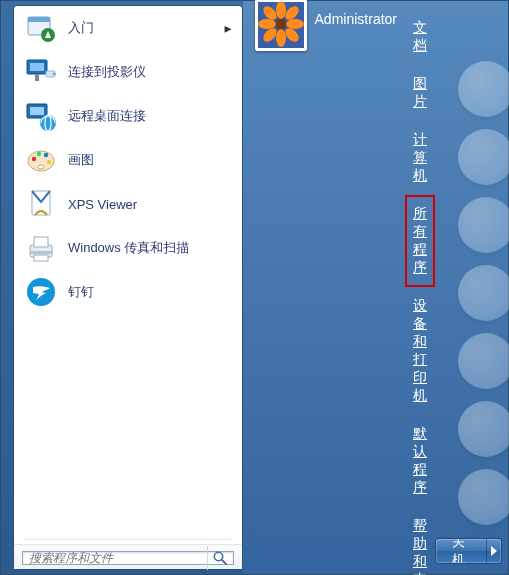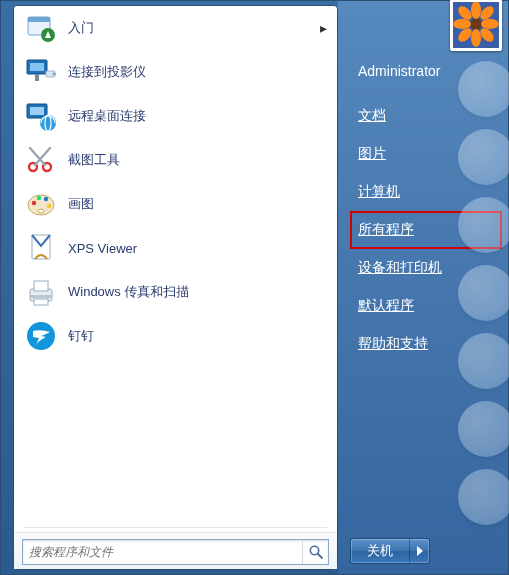--- a/index.html
+++ b/index.html
@@ -27,21 +27,21 @@
     margin: 4px 0 4px 12px;
     display: flex;
     flex-direction: column;
     padding: 0 0;
     position: relative;
   }
   .right-panel {
     flex: 1;
     padding: 0 6px 0 12px;
     display: flex;
-    flex-direction: column;
+    flex-direction: row;
     color: #fff;
     position: relative;
     background: linear-gradient(180deg, rgba(120,170,220,0.45) 0%, rgba(60,110,170,0.55) 100%);
   }
   .avatar-row {
     height: 54px;
     display: flex;
     justify-content: flex-end;
     align-items: flex-start;
     margin-top: -2px;
@@ -116,21 +116,21 @@
     width:0;height:0;border-top:6px solid transparent;border-bottom:6px solid transparent;border-left:8px solid #333;
     margin-left:6px;margin-right:8px;
   }
   .search-row {
     padding: 6px 8px 4px 8px;
     border-top: 1px solid #e5e5e5;
     background: linear-gradient(#fafbfc,#f0f3f6);
   }
   .search-box {
     display:flex;align-items:center;
-    height: 26px;
+    height: 14px;
     background:#fff;
     border:1px solid #8aa8c7;
     box-shadow: inset 0 1px 2px rgba(0,0,0,.15);
   }
   .search-box input {
     flex:1; border:none; outline:none; padding:0 6px;
     font-style: italic; color:#777; font-size:12px; background:transparent;
     font-family: inherit;
   }
   .search-box .search-ico {
@@ -200,30 +200,20 @@
           <span class="icon">
             <svg width="34" height="34" viewBox="0 0 34 34">
       <rect x="3" y="5" width="20" height="14" rx="1" fill="#1e73b8" stroke="#0f4f86"></rect>
       <rect x="6" y="8" width="14" height="8" fill="#9cd0f5"></rect>
       <circle cx="24" cy="24" r="8" fill="#2e9de0"></circle>
       <path d="M17 24 A7 7 0 0 1 31 24" fill="none" stroke="#fff" stroke-width="1.2"></path>
       <ellipse cx="24" cy="24" rx="3" ry="8" fill="none" stroke="#fff" stroke-width="1.2"></ellipse>
             </svg>
           </span>
           <span class="label">远程桌面连接</span>
-        </div>
-        <div class="program-item">
-          <span class="icon">
-            <svg width="34" height="34" viewBox="0 0 34 34">
-      <circle cx="9" cy="24" r="4" fill="none" stroke="#d33" stroke-width="2.4"></circle>
-      <circle cx="23" cy="24" r="4" fill="none" stroke="#d33" stroke-width="2.4"></circle>
-      <path d="M11 22 L26 5 M21 22 L6 5" stroke="#9aa6b2" stroke-width="2.4" stroke-linecap="round"></path>
-            </svg>
-          </span>
-          <span class="label">截图工具</span>
         </div>
         <div class="program-item">
           <span class="icon">
             <svg width="34" height="34" viewBox="0 0 34 34">
       <ellipse cx="17" cy="18" rx="13" ry="10" fill="#f4e6c8" stroke="#caa866"></ellipse>
       <circle cx="10" cy="16" r="2.2" fill="#d33"></circle>
       <circle cx="15" cy="11" r="2.2" fill="#2d7"></circle>
       <circle cx="22" cy="12" r="2.2" fill="#27c"></circle>
       <circle cx="25" cy="19" r="2.2" fill="#ec3"></circle>
       <ellipse cx="17" cy="24" rx="3" ry="2" fill="#fff" stroke="#caa866"></ellipse>

